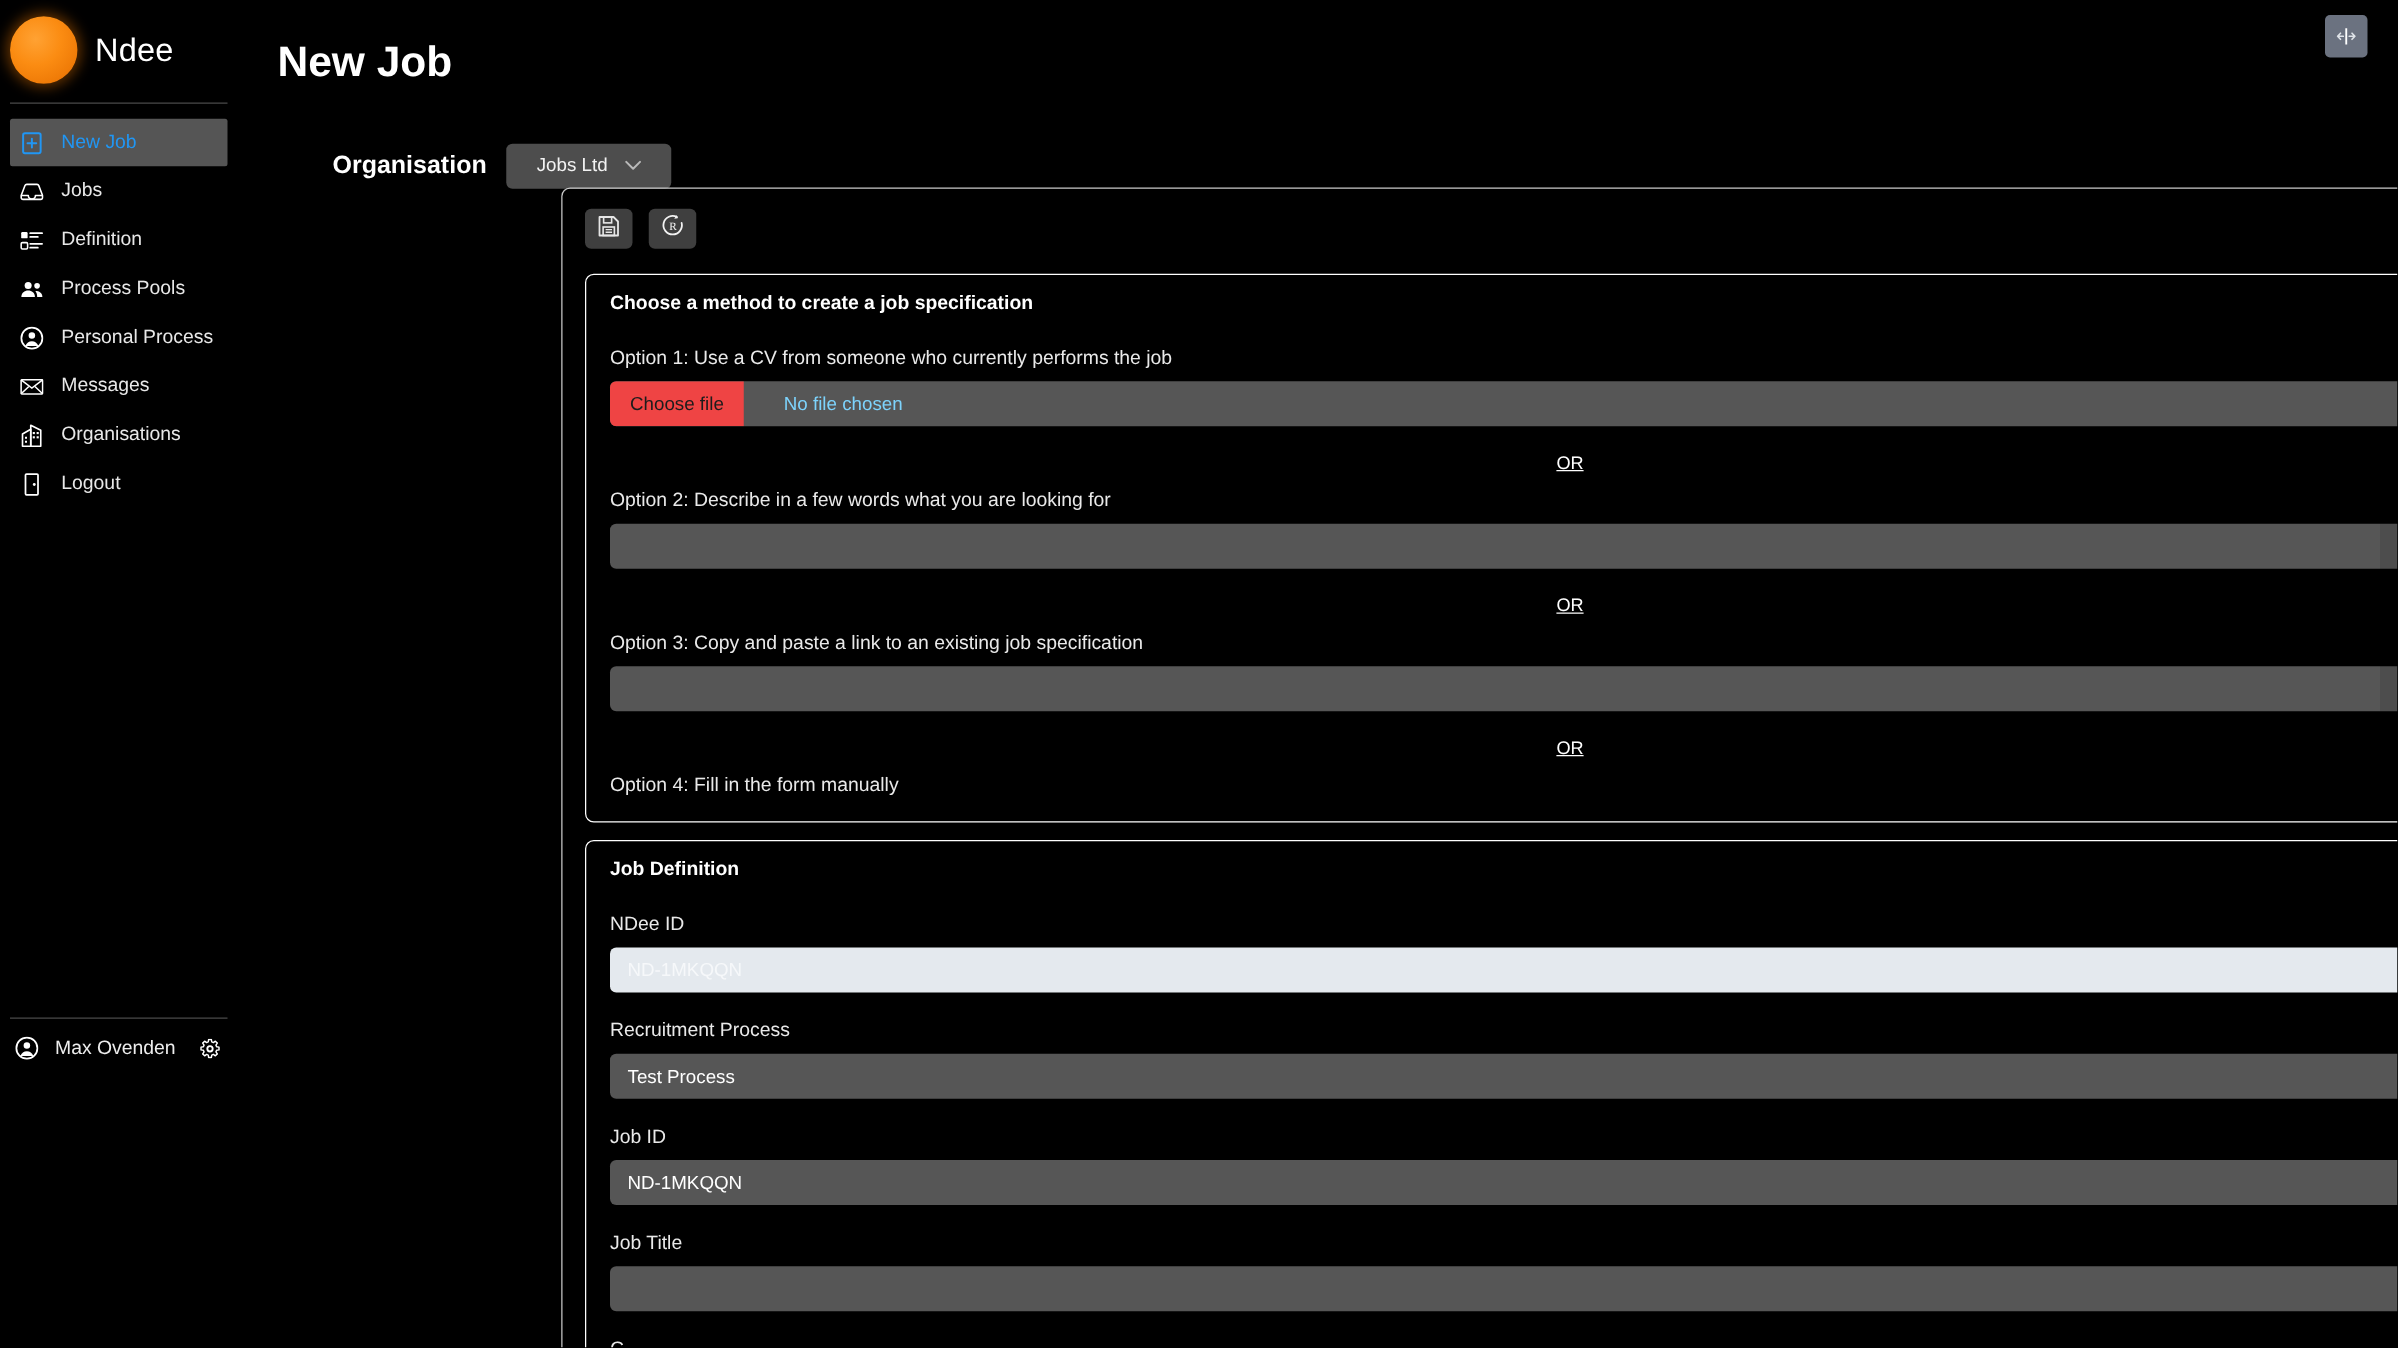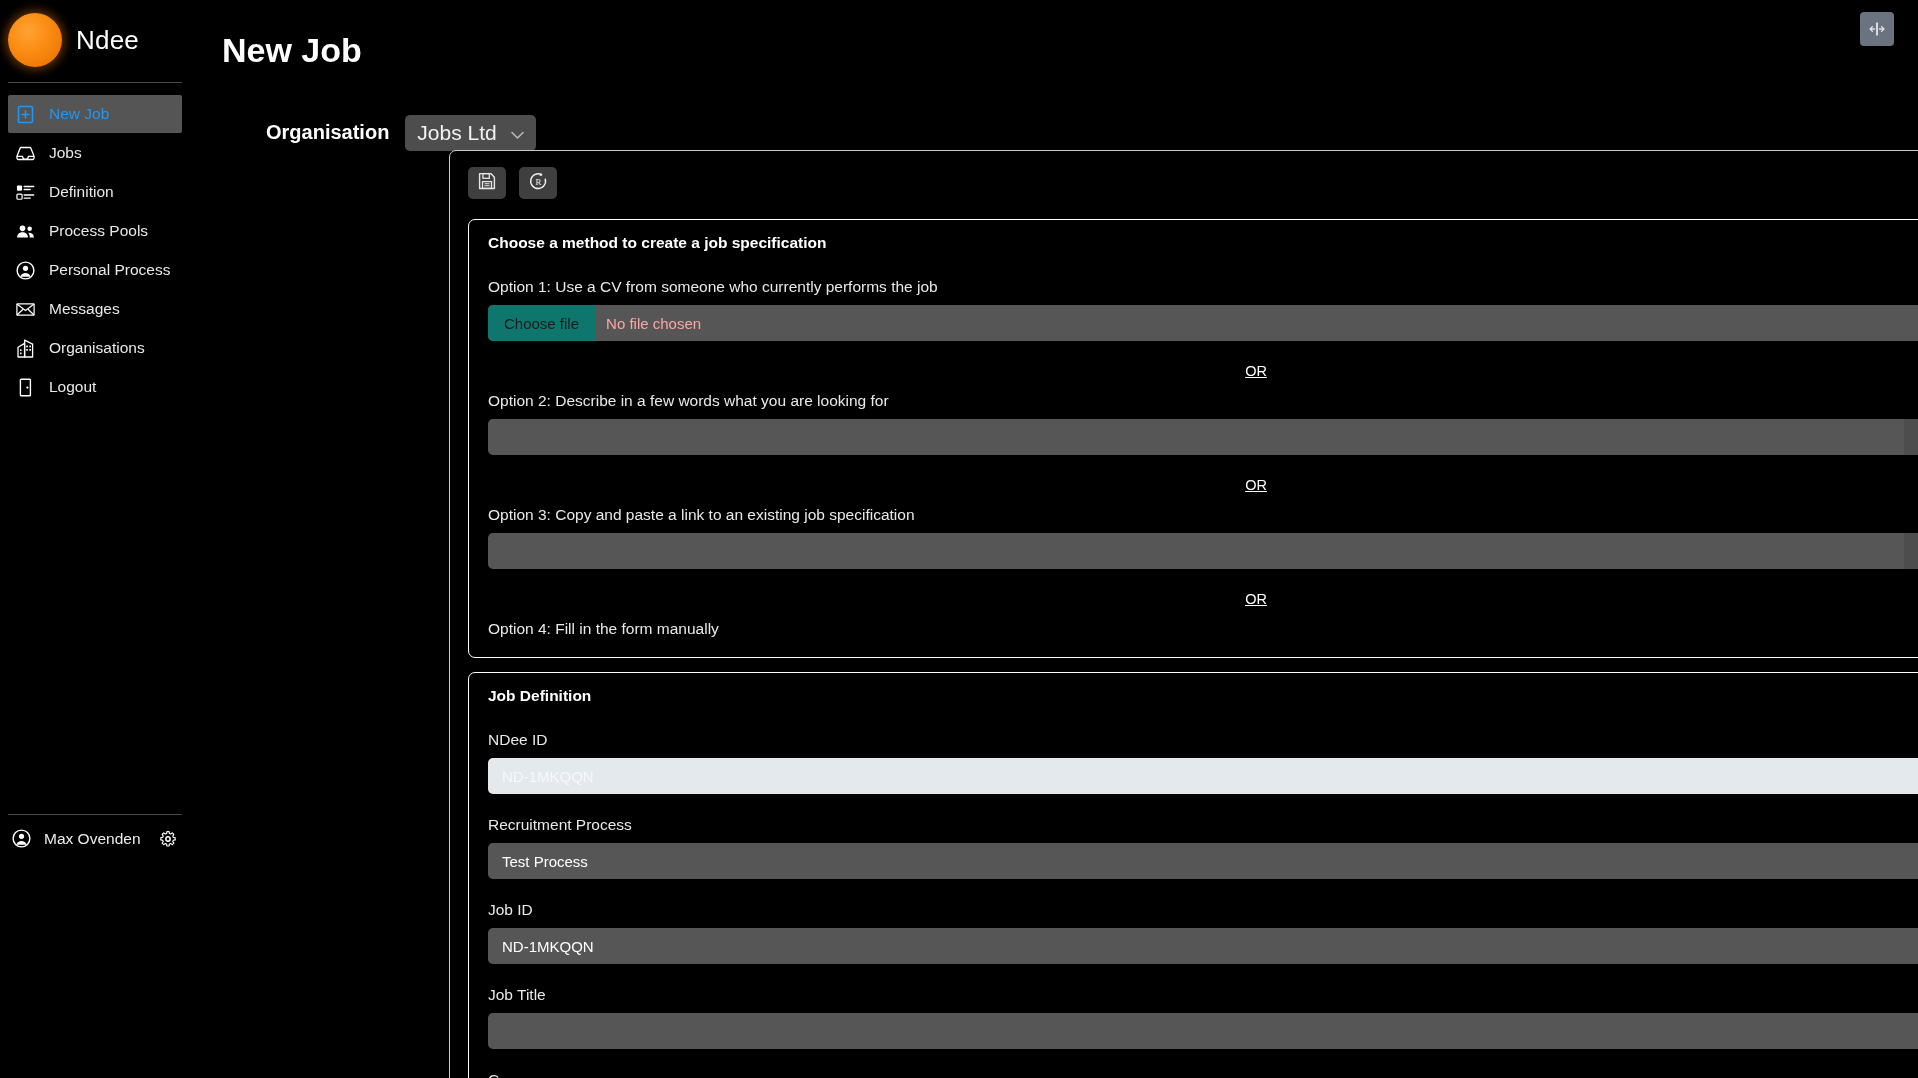--- a/index.html
+++ b/index.html
@@ -125,22 +125,22 @@
     color: #fff;
     font-size: 20px;
     font-weight: bold;
   }
   #org-select {
     background: #4d4d4d;
     color: #f2f2f2;
     border: none;
     border-radius: 5px;
     height: 36px;
-    padding: 0 12px;
-    font-size: 21px;
+    padding: 0 24px;
+    font-size: 15px;
     display: flex;
     align-items: center;
     gap: 14px;
     cursor: pointer;
     font-family: "Liberation Sans", sans-serif;
   }
 
   
   #outer-card {
     position: absolute;
@@ -195,32 +195,32 @@
   .file-input {
     display: flex;
     align-items: stretch;
     background: #565656;
     border-radius: 5px;
     height: 36px;
     overflow: hidden;
     width: 100%;
   }
   .file-btn {
-    background: #0f766e;
+    background: #ef4444;
     color: #1c1c1c;
     font-size: 15px;
     display: flex; align-items: center;
     padding: 0 16px;
     cursor: pointer;
   }
   .file-name {
-    color: #fca5a5;
+    color: #7dd3fc;
     font-size: 15px;
     display: flex; align-items: center;
-    padding-left: 11px;
+    padding-left: 32px;
   }
 
   
   .input-group {
     display: flex;
     width: 100%;
     height: 36px;
   }
   .txt-input {
     flex: 1 1 auto;

